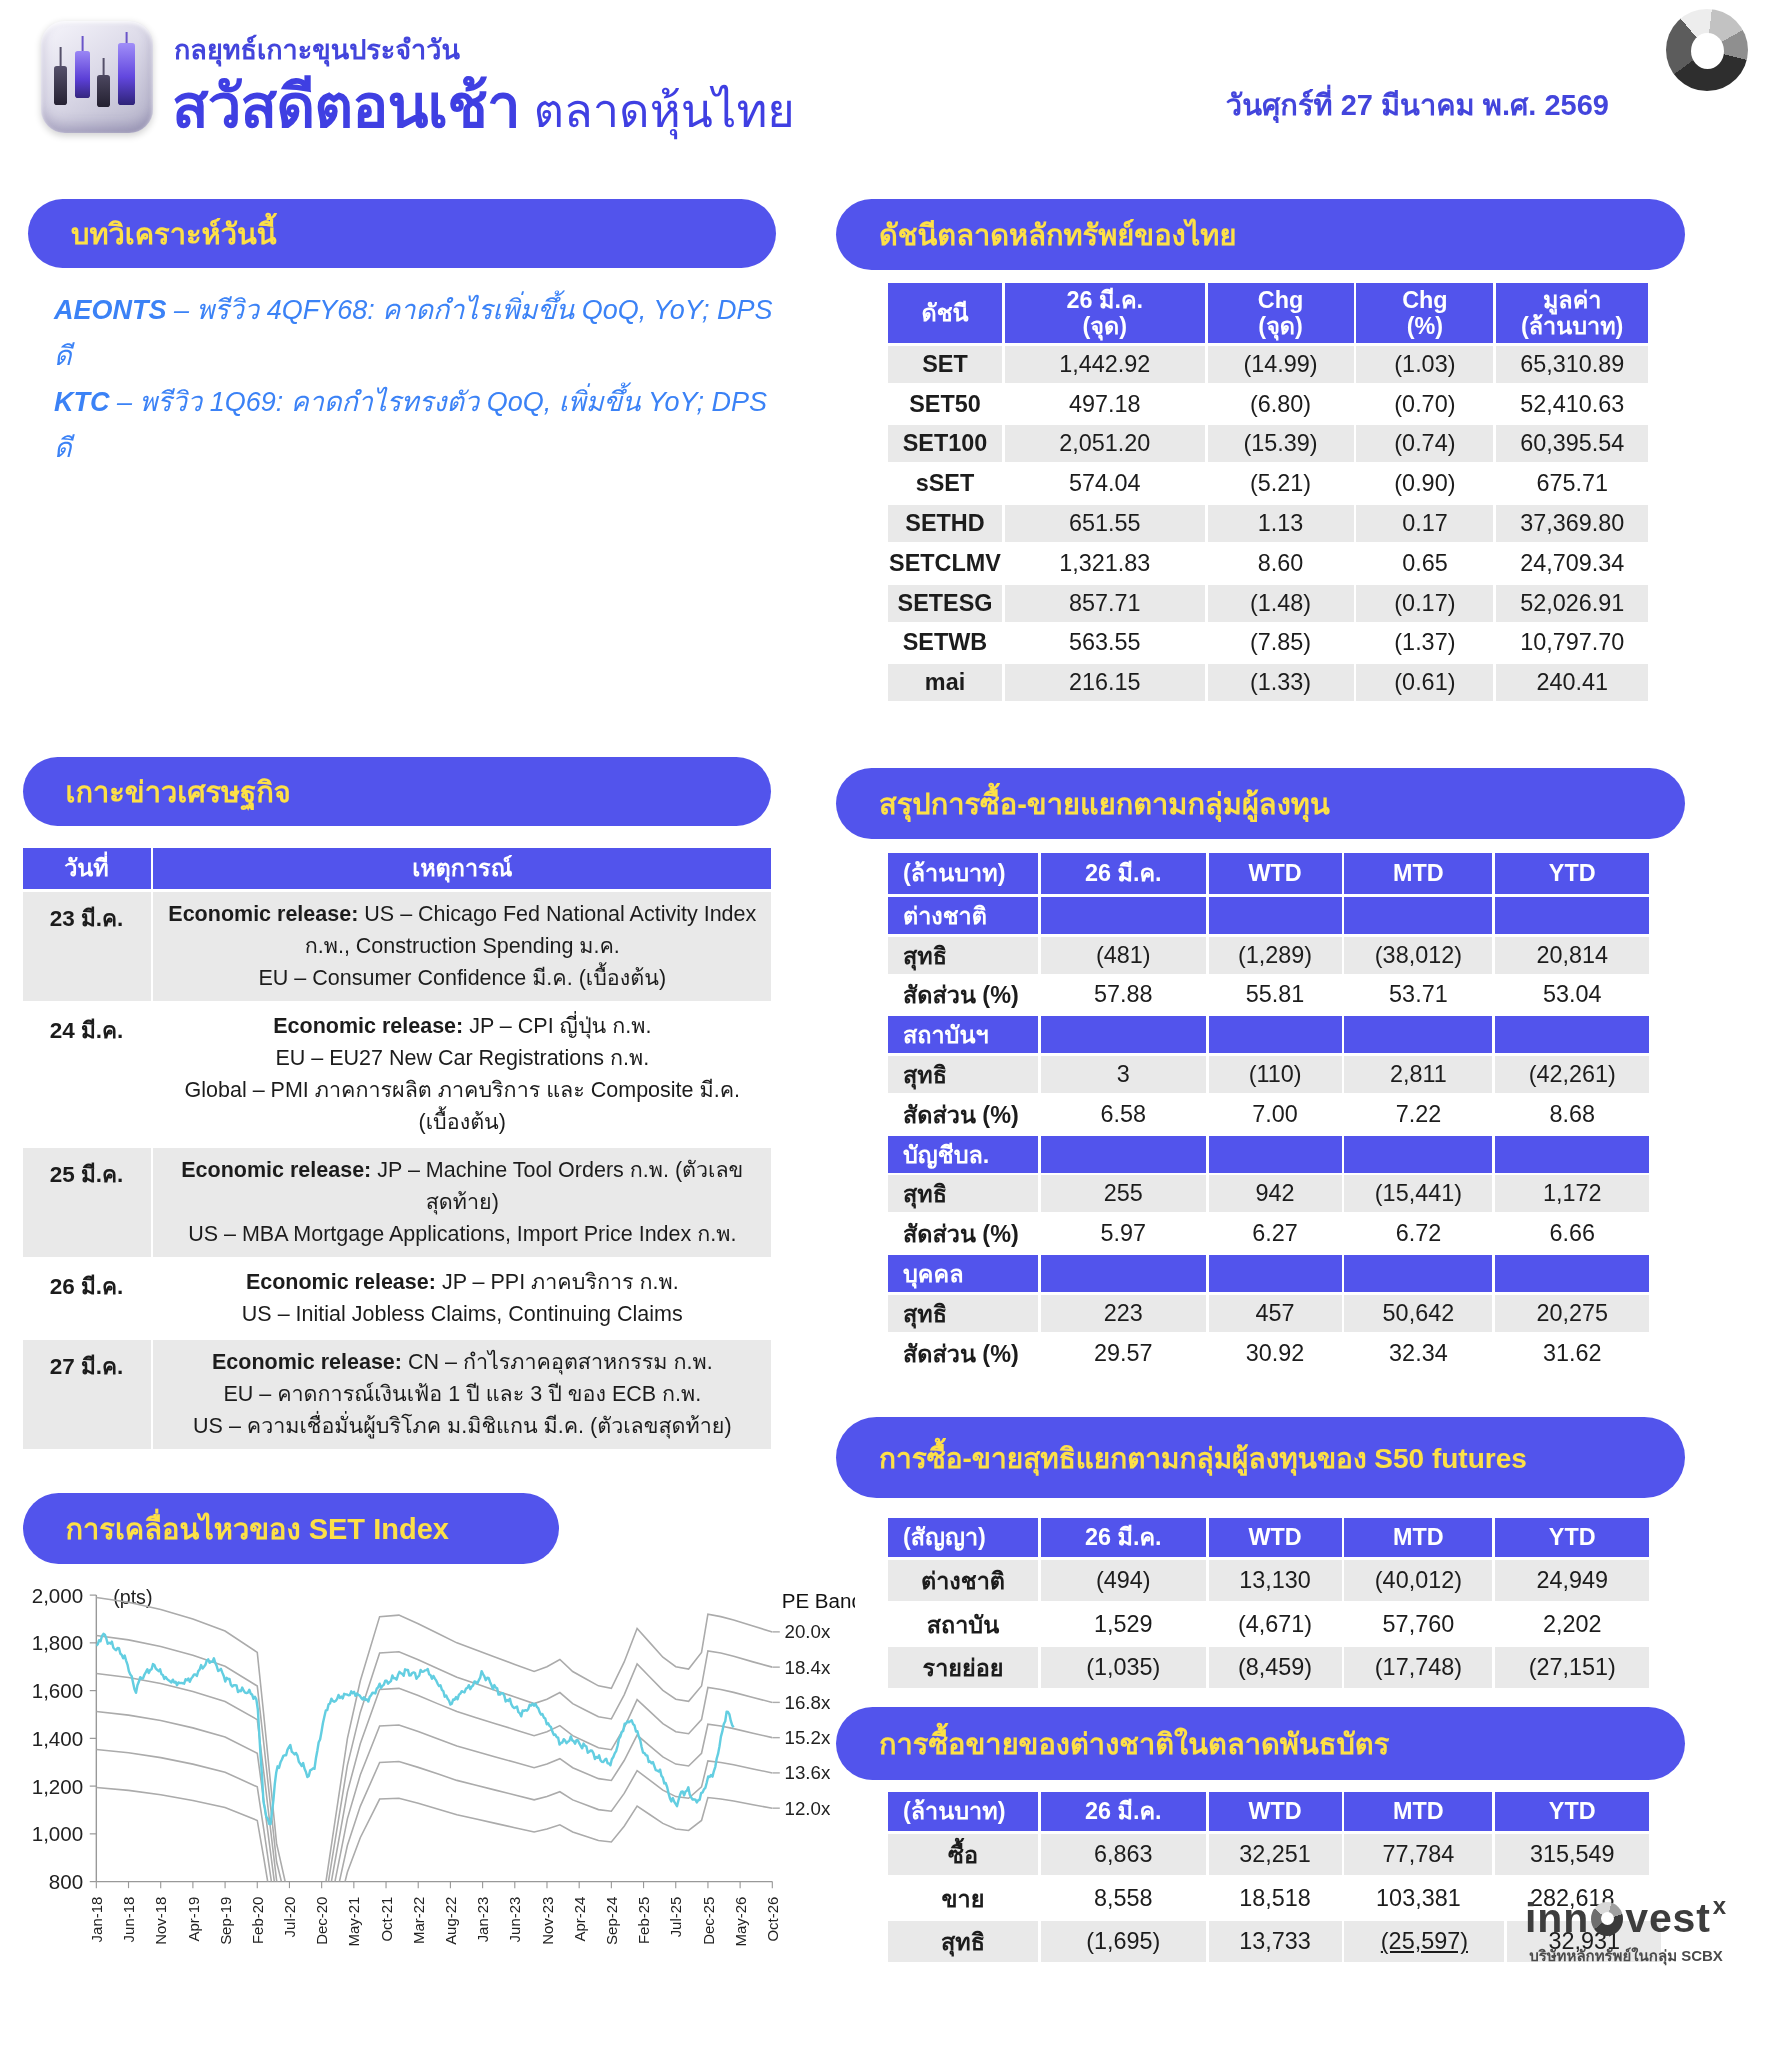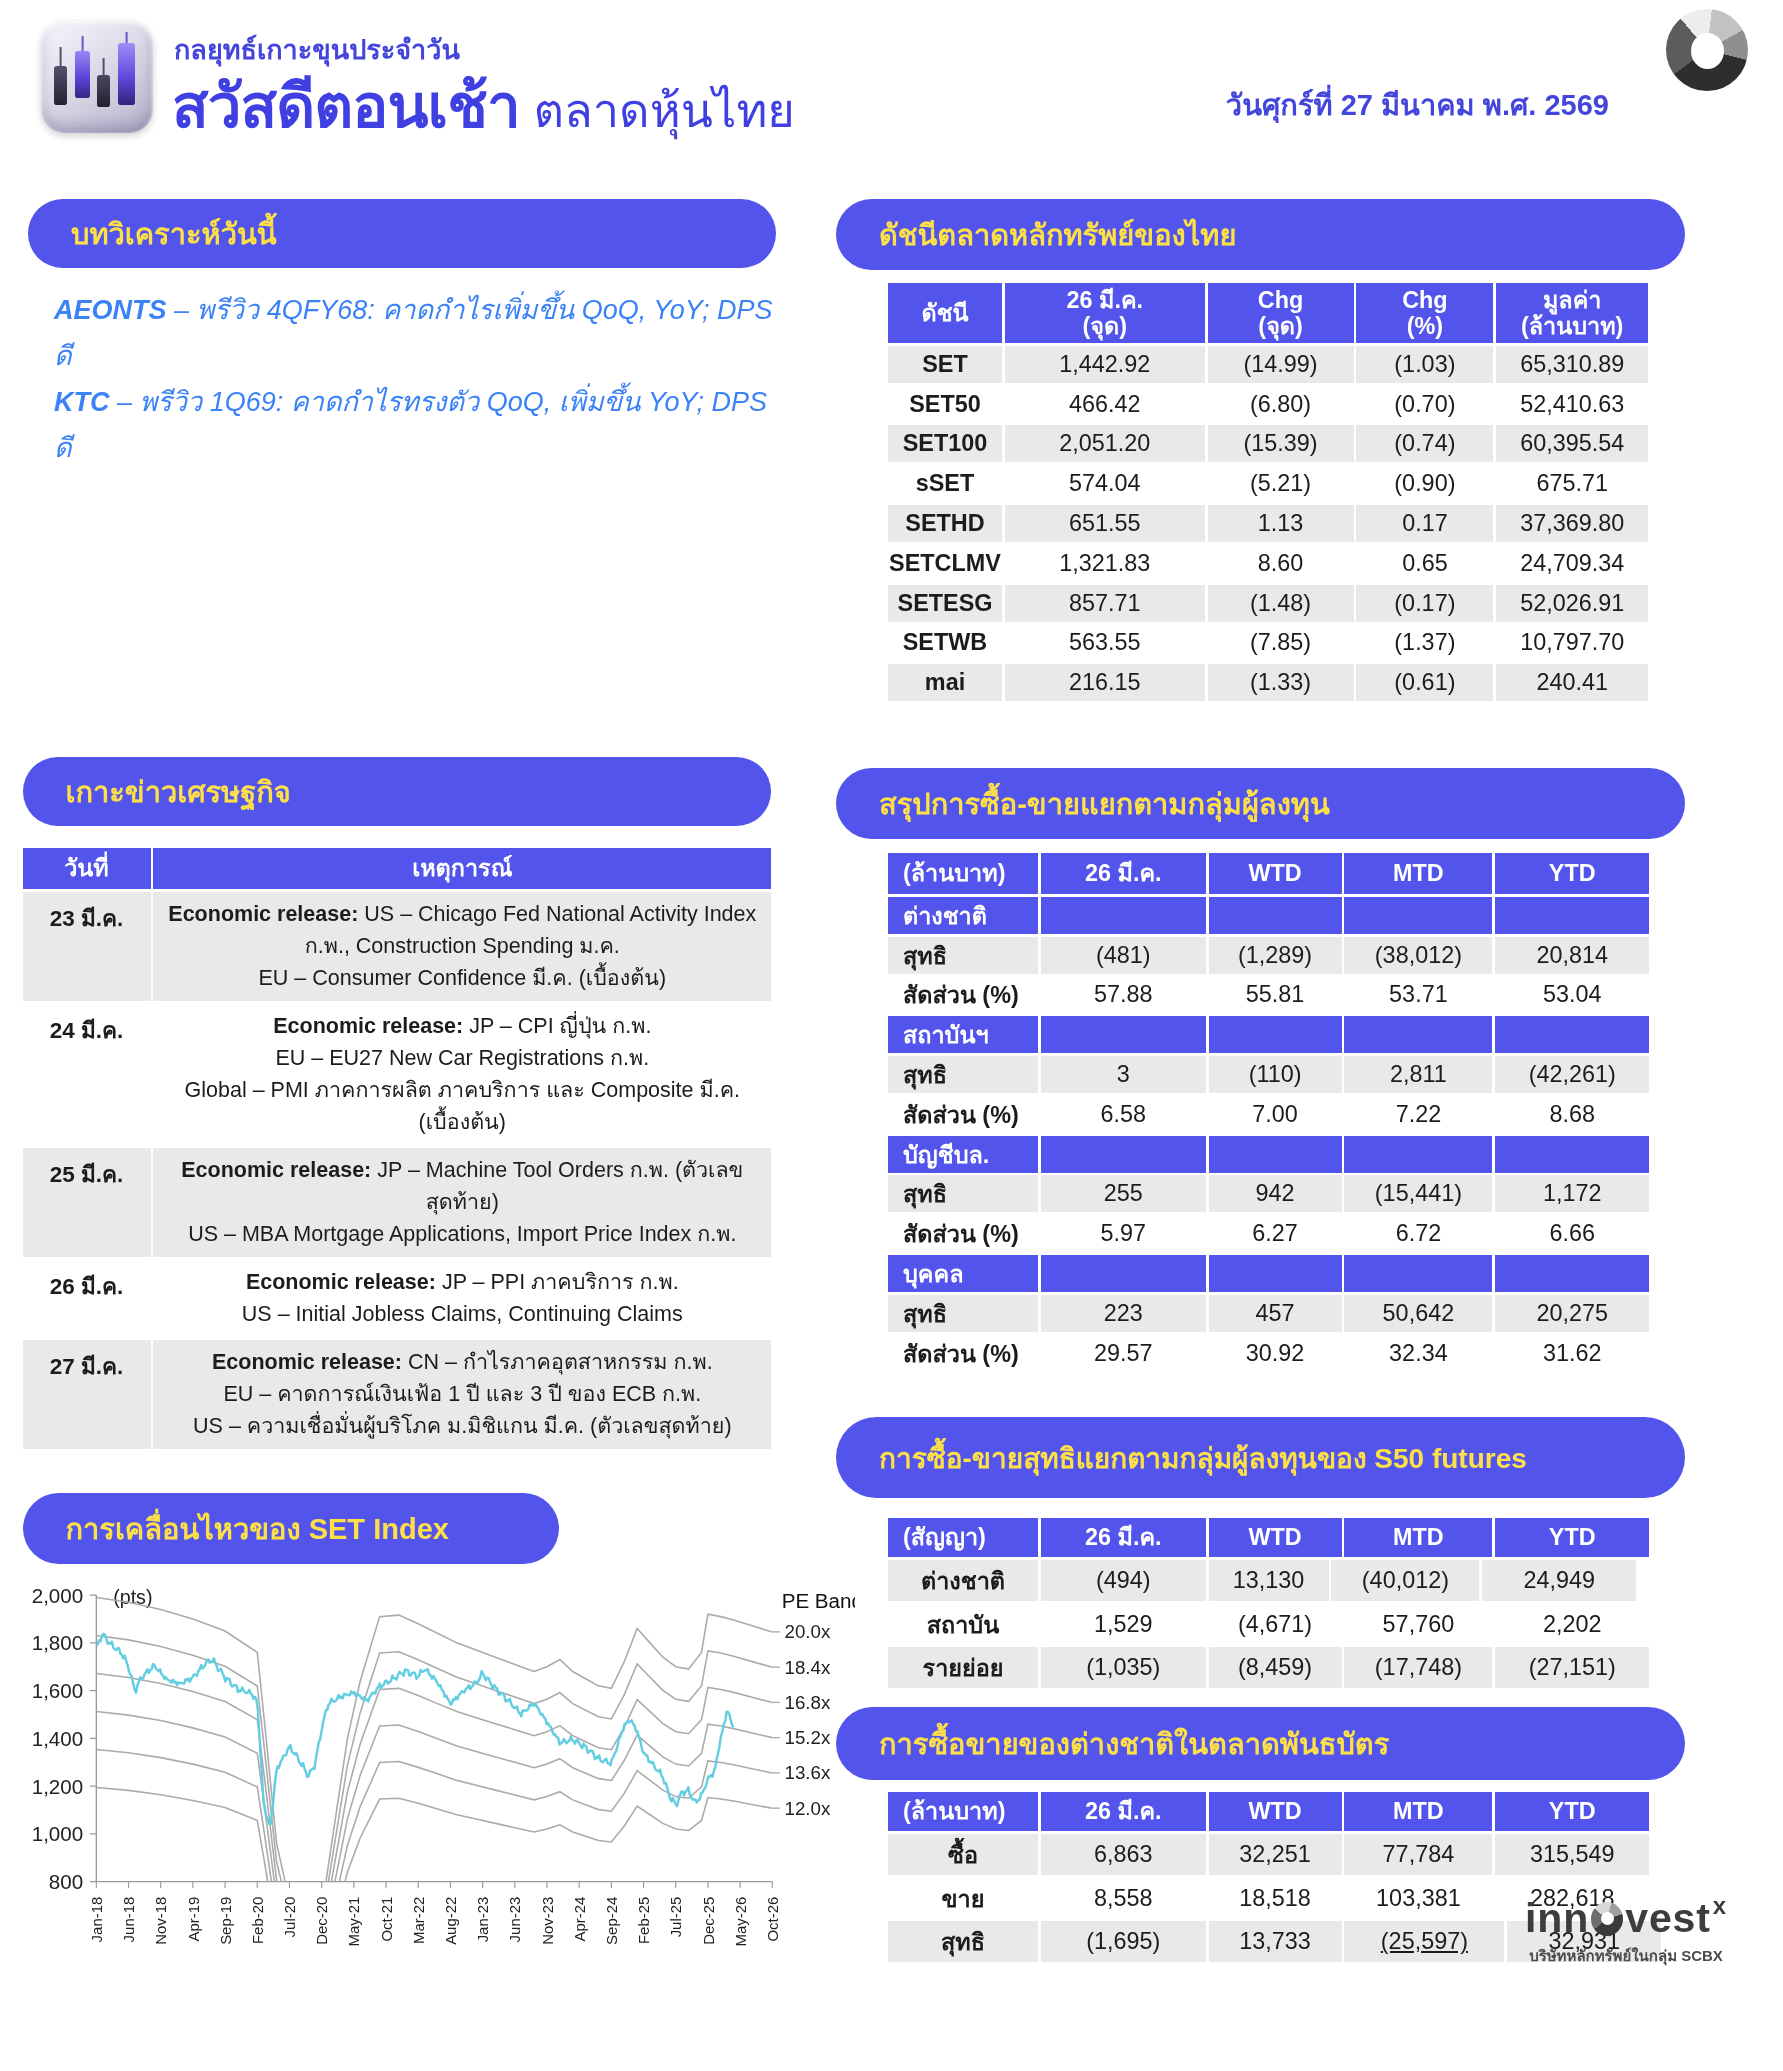--- a/index.html
+++ b/index.html
@@ -126,21 +126,21 @@
       </div>
       <div class="trow ">
         <div class="tcell shade bold" style="width: 114px; height: 37px;">SET</div>
         <div class="tcell shade " style="width: 200px; height: 37px;">1,442.92</div>
         <div class="tcell shade " style="width: 146px; height: 37px;">(14.99)</div>
         <div class="tcell shade " style="width: 137px; height: 37px;">(1.03)</div>
         <div class="tcell shade " style="width: 152px; height: 37px;">65,310.89</div>
       </div>
       <div class="trow ">
         <div class="tcell bold" style="width: 114px; height: 37px;">SET50</div>
-        <div class="tcell " style="width: 200px; height: 37px;">466.42</div>
+        <div class="tcell " style="width: 200px; height: 37px;">497.18</div>
         <div class="tcell " style="width: 146px; height: 37px;">(6.80)</div>
         <div class="tcell " style="width: 137px; height: 37px;">(0.70)</div>
         <div class="tcell " style="width: 152px; height: 37px;">52,410.63</div>
       </div>
       <div class="trow ">
         <div class="tcell shade bold" style="width: 114px; height: 37px;">SET100</div>
         <div class="tcell shade " style="width: 200px; height: 37px;">2,051.20</div>
         <div class="tcell shade " style="width: 146px; height: 37px;">(15.39)</div>
         <div class="tcell shade " style="width: 137px; height: 37px;">(0.74)</div>
         <div class="tcell shade " style="width: 152px; height: 37px;">60,395.54</div>
@@ -338,21 +338,21 @@
       <div class="trow thead">
         <div class="tcell left" style="width: 150px; height: 39px;">(สัญญา)</div>
         <div class="tcell " style="width: 165px; height: 39px;">26 มี.ค.</div>
         <div class="tcell " style="width: 133px; height: 39px;">WTD</div>
         <div class="tcell " style="width: 148px; height: 39px;">MTD</div>
         <div class="tcell " style="width: 154px; height: 39px;">YTD</div>
       </div>
       <div class="trow ">
         <div class="tcell shade bold" style="width: 150px; height: 41px;">ต่างชาติ</div>
         <div class="tcell shade " style="width: 165px; height: 41px;">(494)</div>
-        <div class="tcell shade " style="width: 120px; height: 41px;">13,130</div>
+        <div class="tcell shade " style="width: 133px; height: 41px;">13,130</div>
         <div class="tcell shade " style="width: 148px; height: 41px;">(40,012)</div>
         <div class="tcell shade " style="width: 154px; height: 41px;">24,949</div>
       </div>
       <div class="trow ">
         <div class="tcell bold" style="width: 150px; height: 41px;">สถาบัน</div>
         <div class="tcell " style="width: 165px; height: 41px;">1,529</div>
         <div class="tcell " style="width: 133px; height: 41px;">(4,671)</div>
         <div class="tcell " style="width: 148px; height: 41px;">57,760</div>
         <div class="tcell " style="width: 154px; height: 41px;">2,202</div>
       </div>

